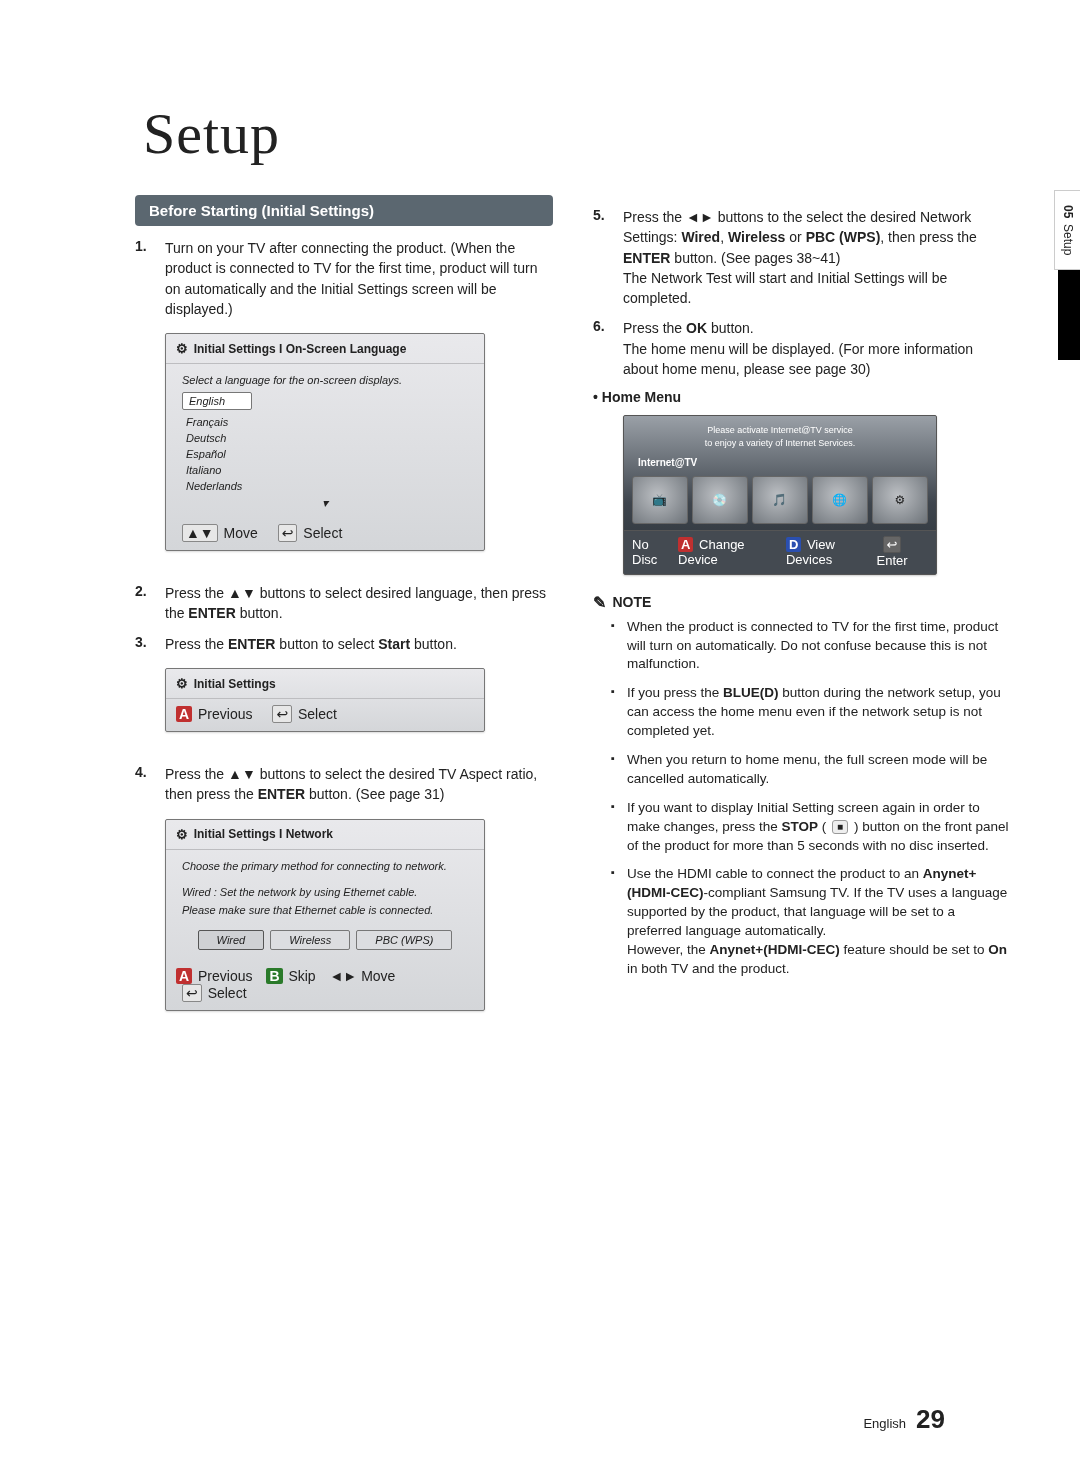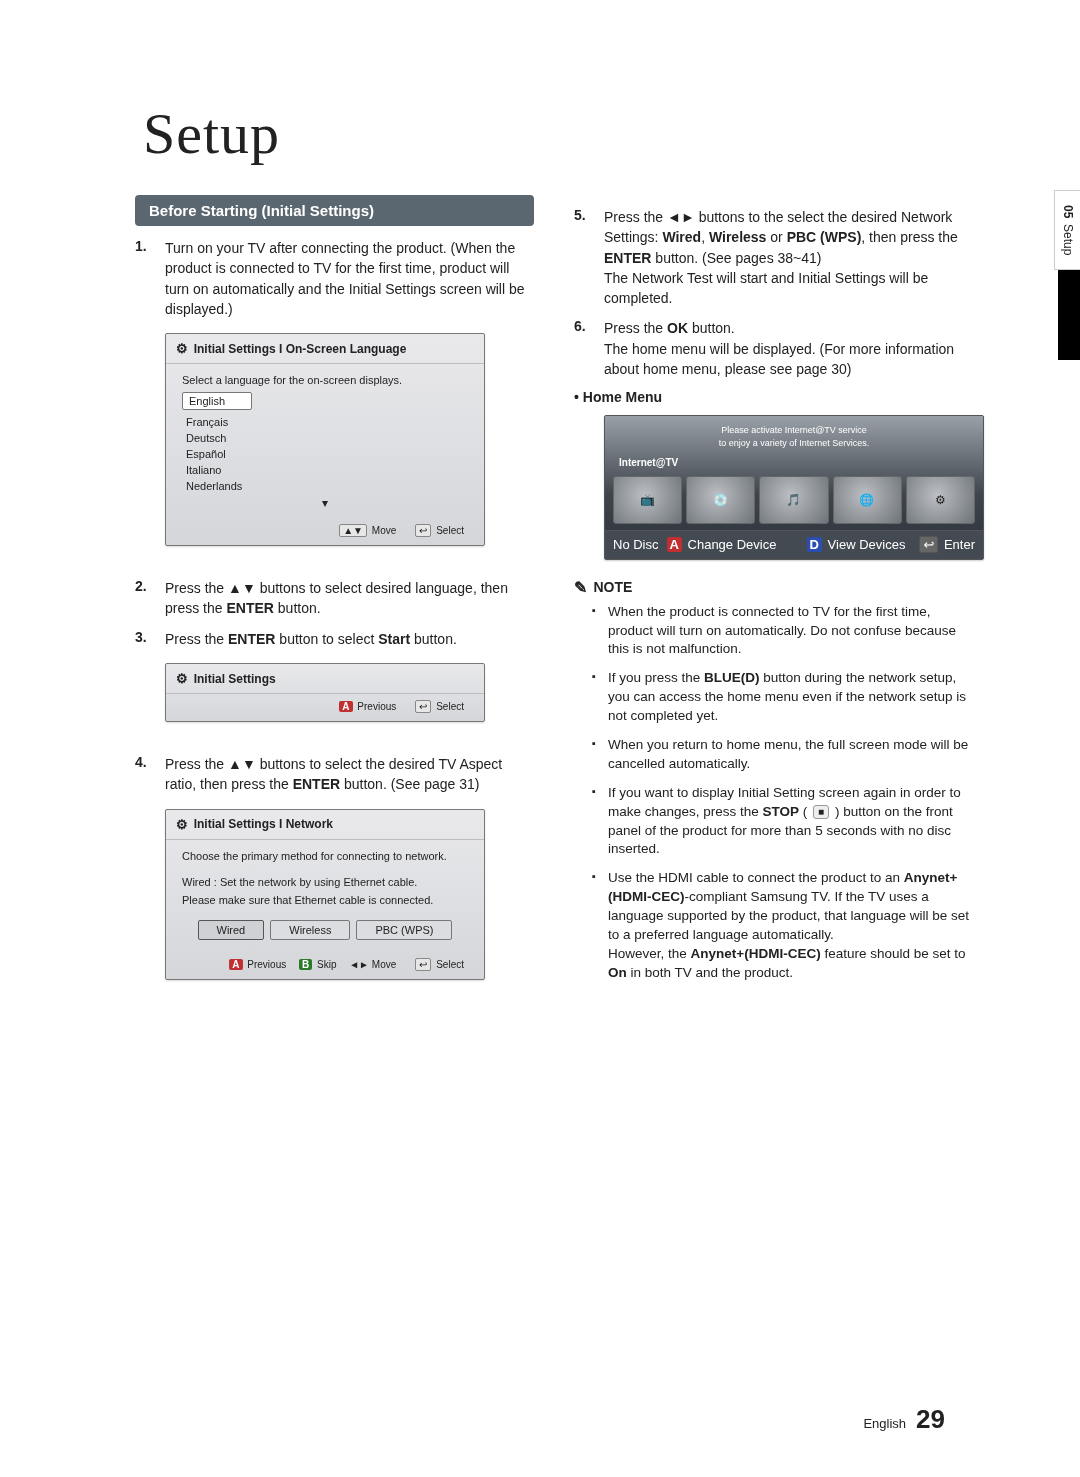--- a/index.html
+++ b/index.html
@@ -7,21 +7,21 @@
     margin: 0;
     padding: 0;
     font-family: Arial, Helvetica, sans-serif;
     font-size: 14px;
     color: #222;
     background: #fff;
     width: 1080px;
   }
   .page {
     width: 1080px;
-    padding: 100px 107px 50px 135px;
+    padding: 100px 69px 50px 135px;
     position: relative;
     min-height: 1477px;
   }
   .title {
     font-family: "Times New Roman", Times, serif;
     font-weight: 300;
     font-size: 58px;
     margin: 0 0 28px 8px;
     letter-spacing: 1px;
   }
@@ -51,43 +51,43 @@
     box-shadow: 0 1px 2px rgba(0,0,0,.15);
   }
   .ui-hdr {
     display: flex; align-items: center;
     padding: 7px 10px;
     font-weight: bold;
     font-size: 12px;
     border-bottom: 1px solid #bdbdc0;
   }
   .ui-hdr .gear { margin-right: 6px; font-size: 13px; }
-  .ui-body { padding: 10px 16px 4px; }
+  .ui-body { padding: 10px 16px 4px; font-style: italic; }
   .ui-note { margin-bottom: 6px; }
   .lang-sel {
     border: 1px solid #777; background: #fff; padding: 2px 6px; border-radius: 2px;
     margin-bottom: 4px; display: inline-block; min-width: 70px;
   }
   .lang-item { padding: 2px 4px; }
   .ui-caret { text-align: center; padding: 2px 0 4px; font-size: 12px; }
-  .ui-ftr { padding: 6px 10px 8px; text-align: right; font-size: 10px; }
+  .ui-ftr { padding: 6px 10px 8px; font-size: 14px; }
   .ui-ftr .lead { display:inline-block; margin-right: 10px; }
   .key-bubble { display:inline-block; background:#555; color:#fff; border-radius:2px; padding:0 3px; font-weight:bold; margin-right:2px;}
   .key-sym { display:inline-block; border:1px solid #888; border-radius:2px; padding:0 3px; margin:0 2px 0 6px; background:#e7e7e7; }
 
   .mini-btn {
     display: inline-block; border:1px solid #777; border-radius: 2px;
     background:#dcdde0; padding:3px 18px; font-size:11px; margin:0 3px;
   }
   .mini-btn.sel { background:#cfd1d4; border-color:#555; }
   .center { text-align:center; }
 
   .sub-hdr { font-weight: bold; margin: 10px 0 10px 0; }
   .home-box {
-    border:1px solid #555; margin:4px 0 18px 30px; width:380px;
+    border:1px solid #555; margin:4px 0 18px 30px; width:314px;
     background: linear-gradient(#9aa0a7,#3e454d 55%, #2b3137);
     color:#fff; font-size:10px; border-radius:2px;
     box-shadow:0 1px 2px rgba(0,0,0,.2);
   }
   .hb-top { text-align:center; font-size:9px; padding:8px 8px 4px; line-height:1.35; }
   .hb-label { padding:4px 0 4px 14px; font-weight:bold; }
   .hb-tiles { display:flex; gap:4px; padding:4px 8px 6px; }
   .hb-tile {
     flex:1; height:48px; background: radial-gradient(circle at 45% 40%, #bcbfc3, #6d7379);
     border:1px solid #666; border-radius:3px;

